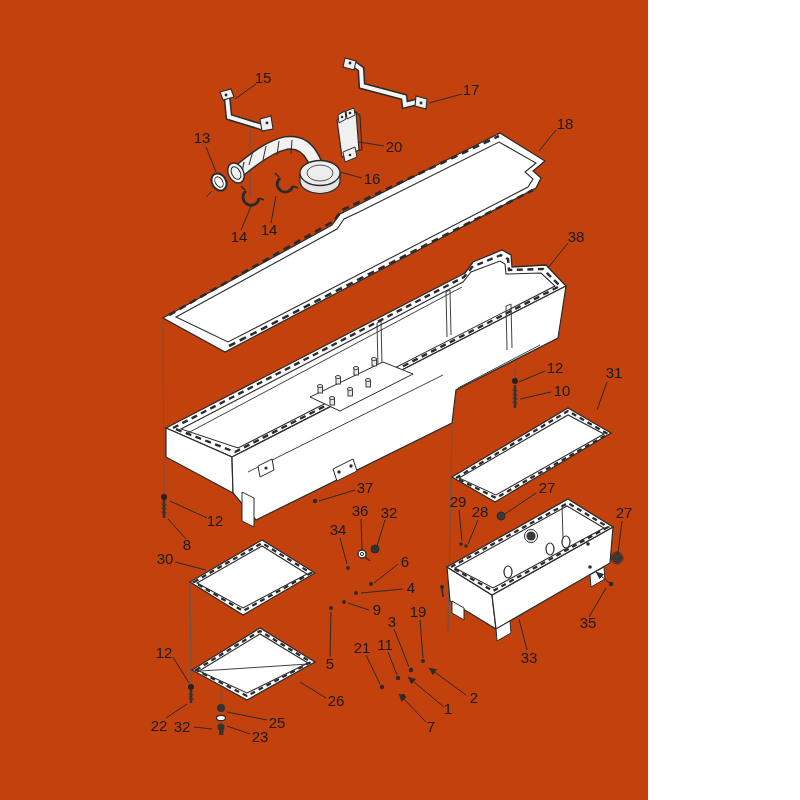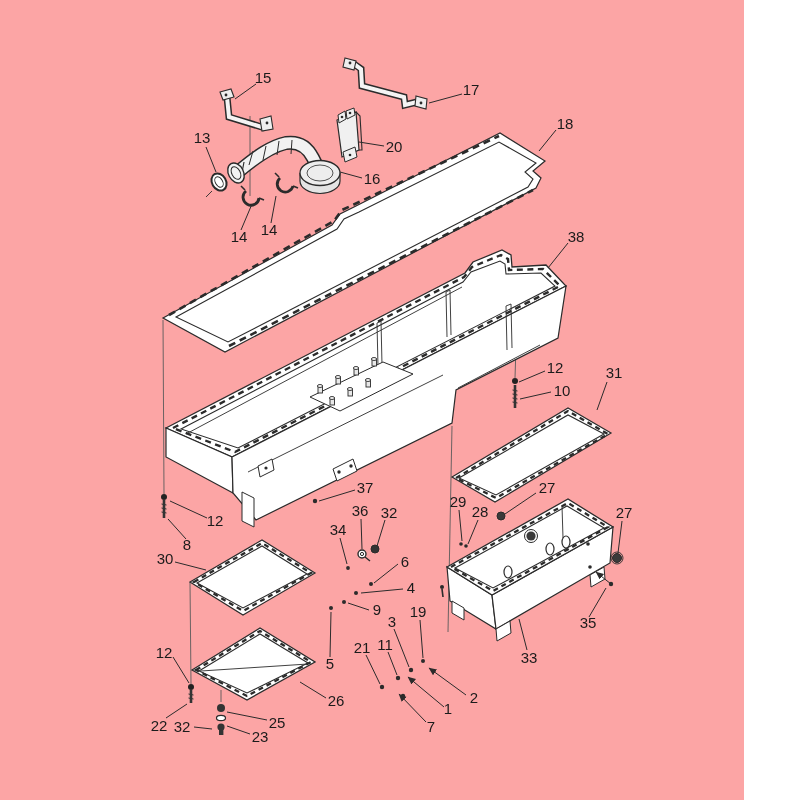--- a/index.html
+++ b/index.html
@@ -1,16 +1,16 @@
 <!DOCTYPE html>
 <html><head>
 <meta charset="utf-8">
 <style>
   html,body{margin:0;padding:0;background:#ffffff;}
-  .stage{position:relative;width:744px;height:800px;background:#fca5a5;overflow:hidden;
+  .stage{position:relative;width:648px;height:800px;background:#c2410c;overflow:hidden;
          font-family:"Liberation Sans", sans-serif;}
   svg{position:absolute;left:0;top:0;}
   text.plabel{font-family:"Liberation Sans", sans-serif;font-size:15px;fill:#1b1b1b;
               text-anchor:middle;dominant-baseline:middle;}
 </style>
 </head>
 <body>
 
 <div class="stage">
 <svg width="800" height="800" viewBox="0 0 800 800">

